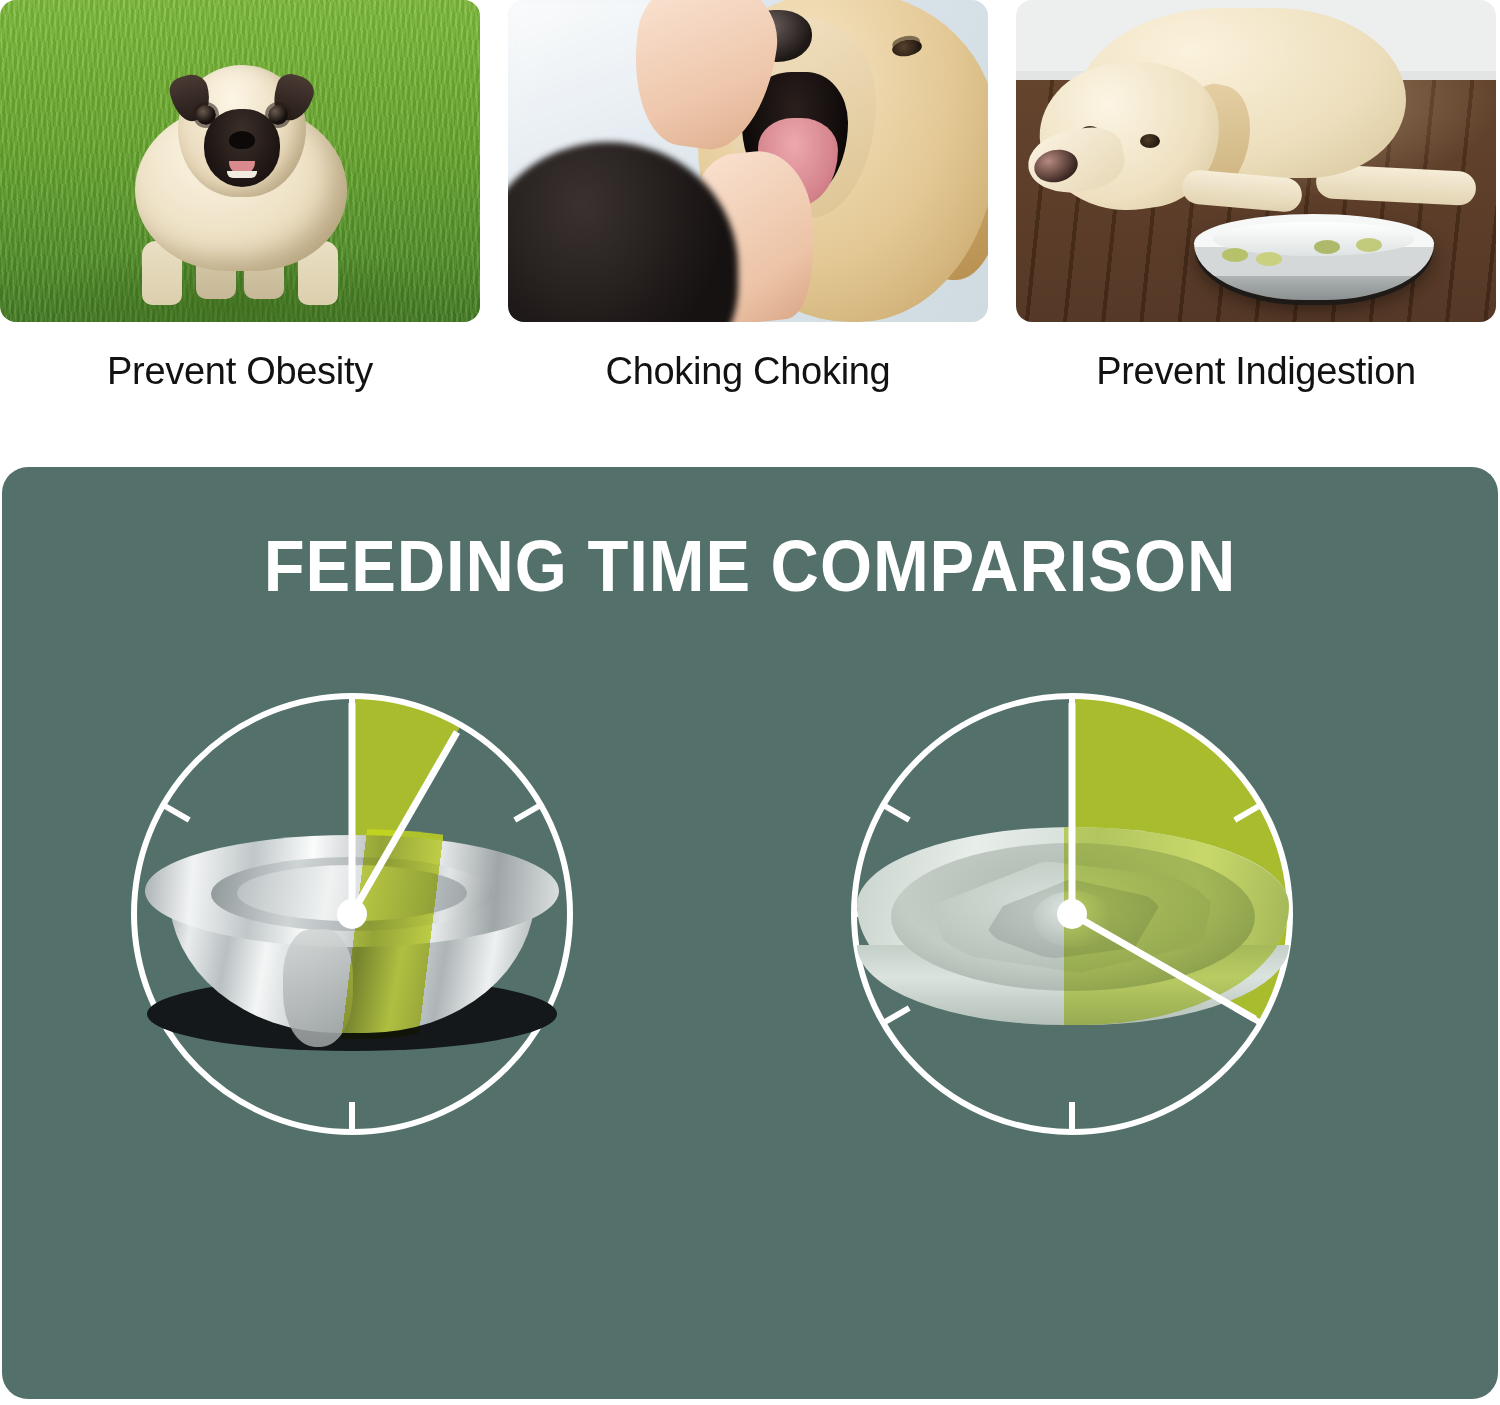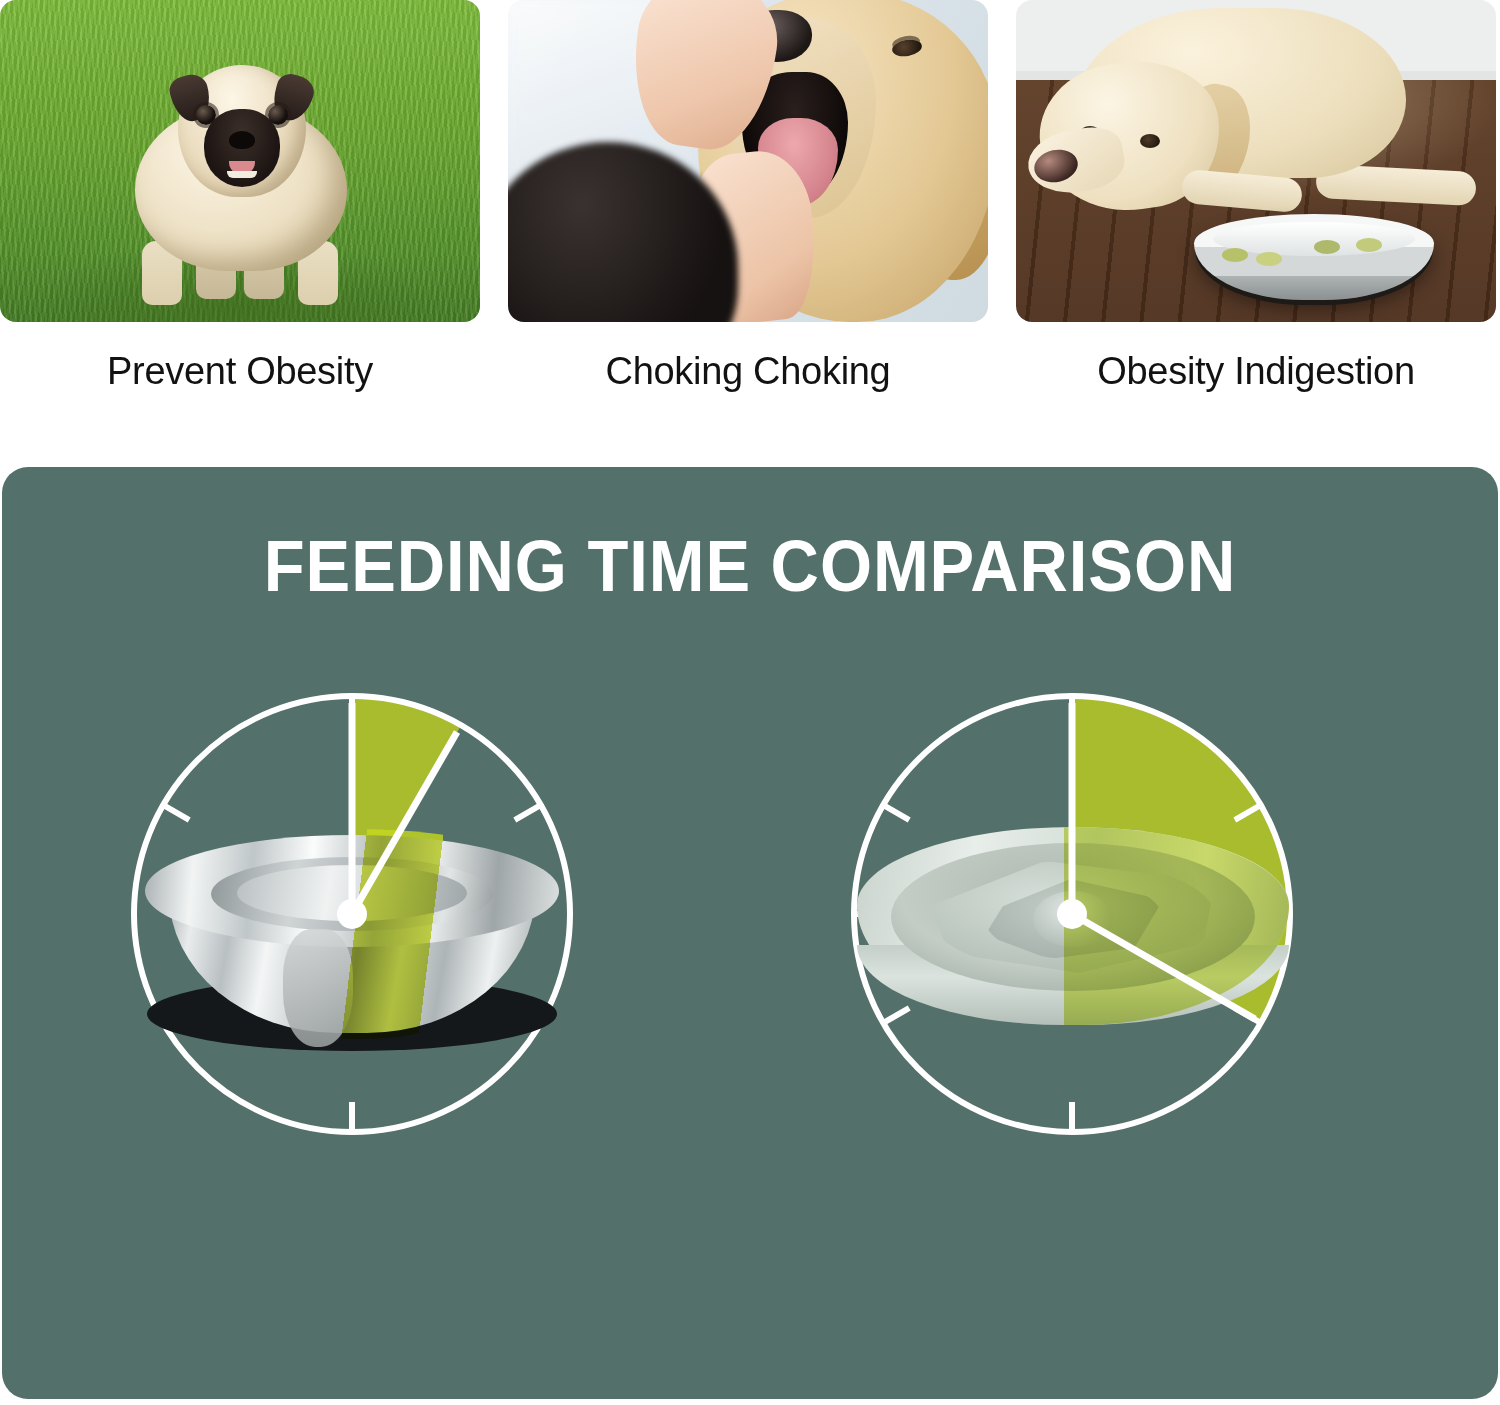--- a/index.html
+++ b/index.html
@@ -478,21 +478,21 @@
       <div class="lab-nose"></div>
       <div class="lab-paw p1"></div>
       <div class="bowl-photo">
         <div class="bowl-photo-rim"></div>
         <div class="bowl-kibble k1"></div>
           <div class="bowl-kibble k2"></div>
         <div class="bowl-kibble k3"></div>
           <div class="bowl-kibble k4"></div>
       </div>
     </div>
-    <div class="benefit-caption">Obesity Indigestion</div>
+    <div class="benefit-caption">Prevent Indigestion</div>
   </div>
 </div>
 
 <div id="comparison-panel">
 
   <div id="panel-title">FEEDING TIME COMPARISON</div>
 
   <div class="clock-col left">
     <div class="clock-wrap">
       <svg viewBox="0 0 470 470" width="470" height="470">

